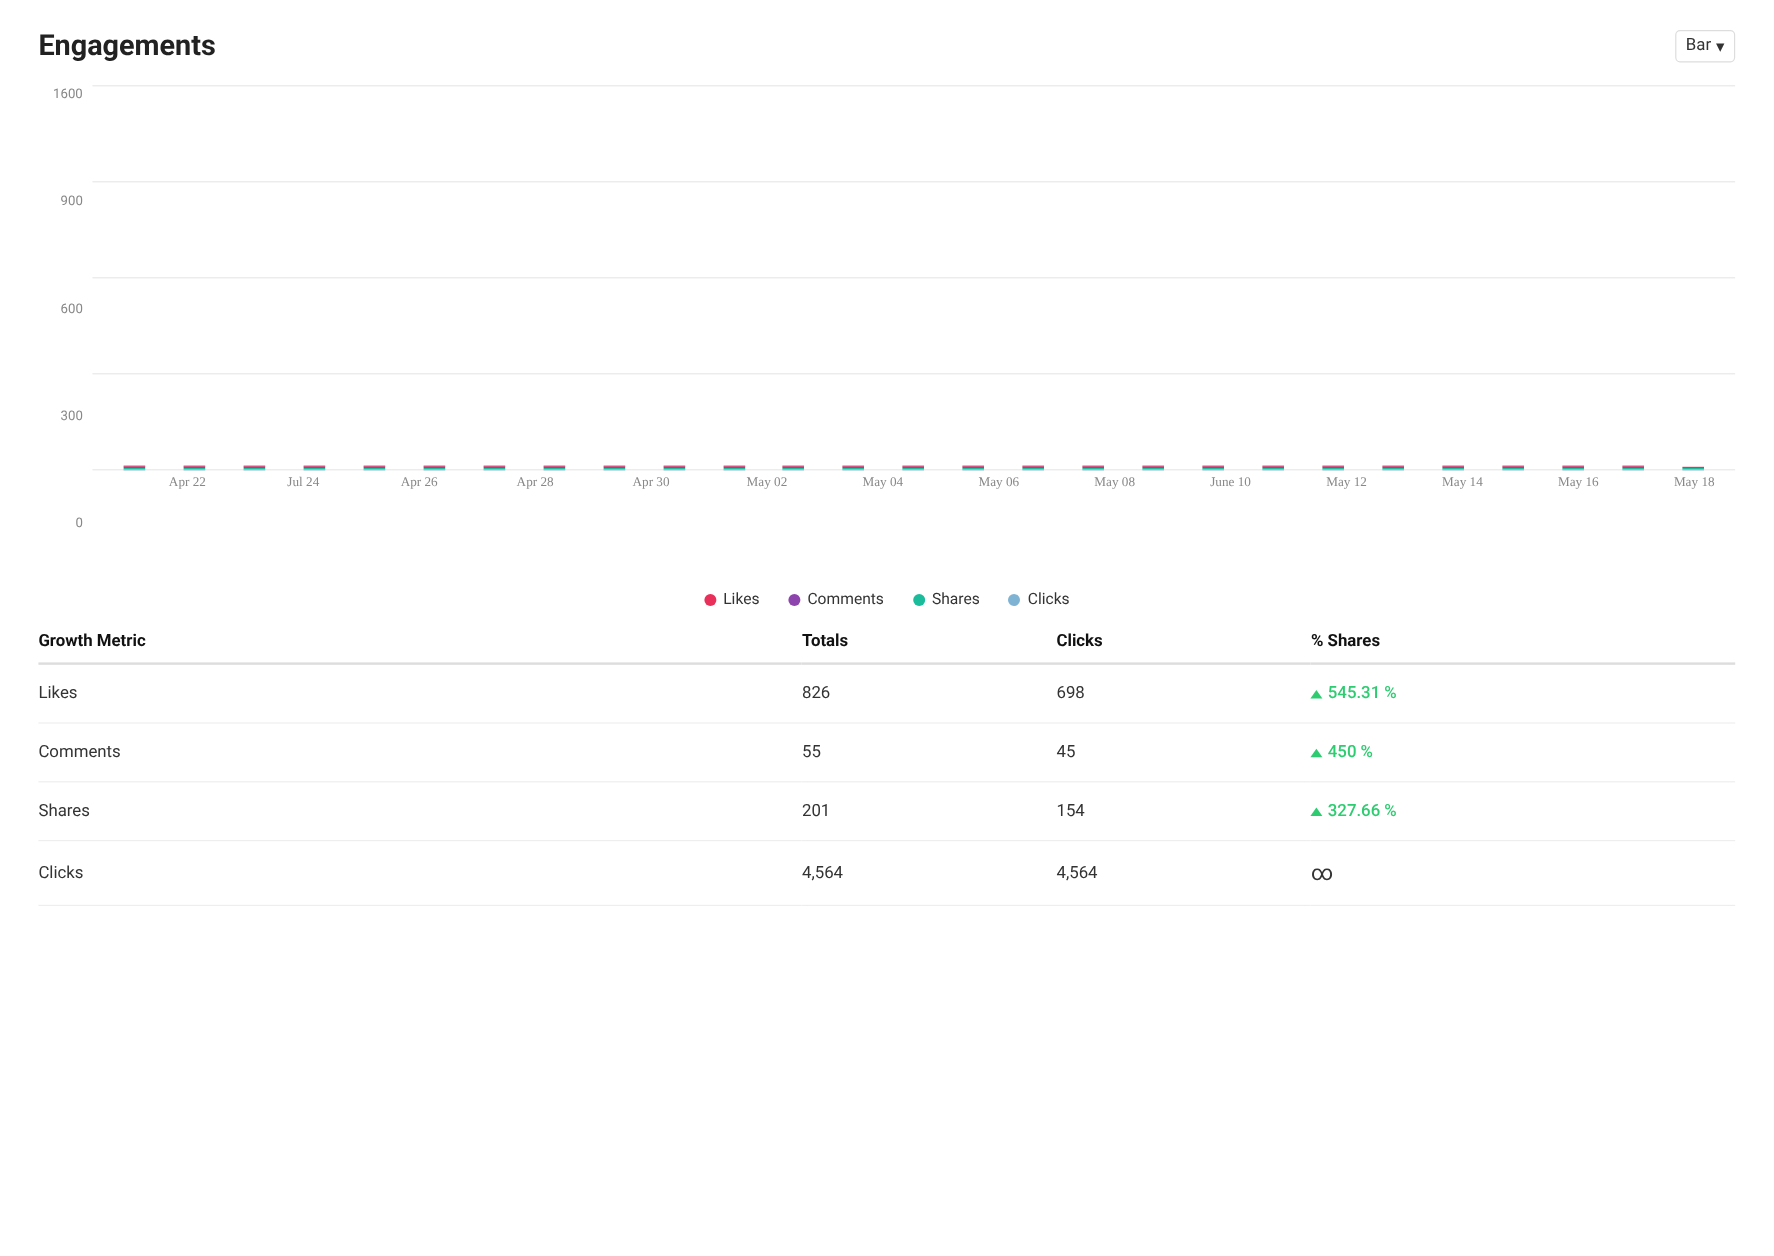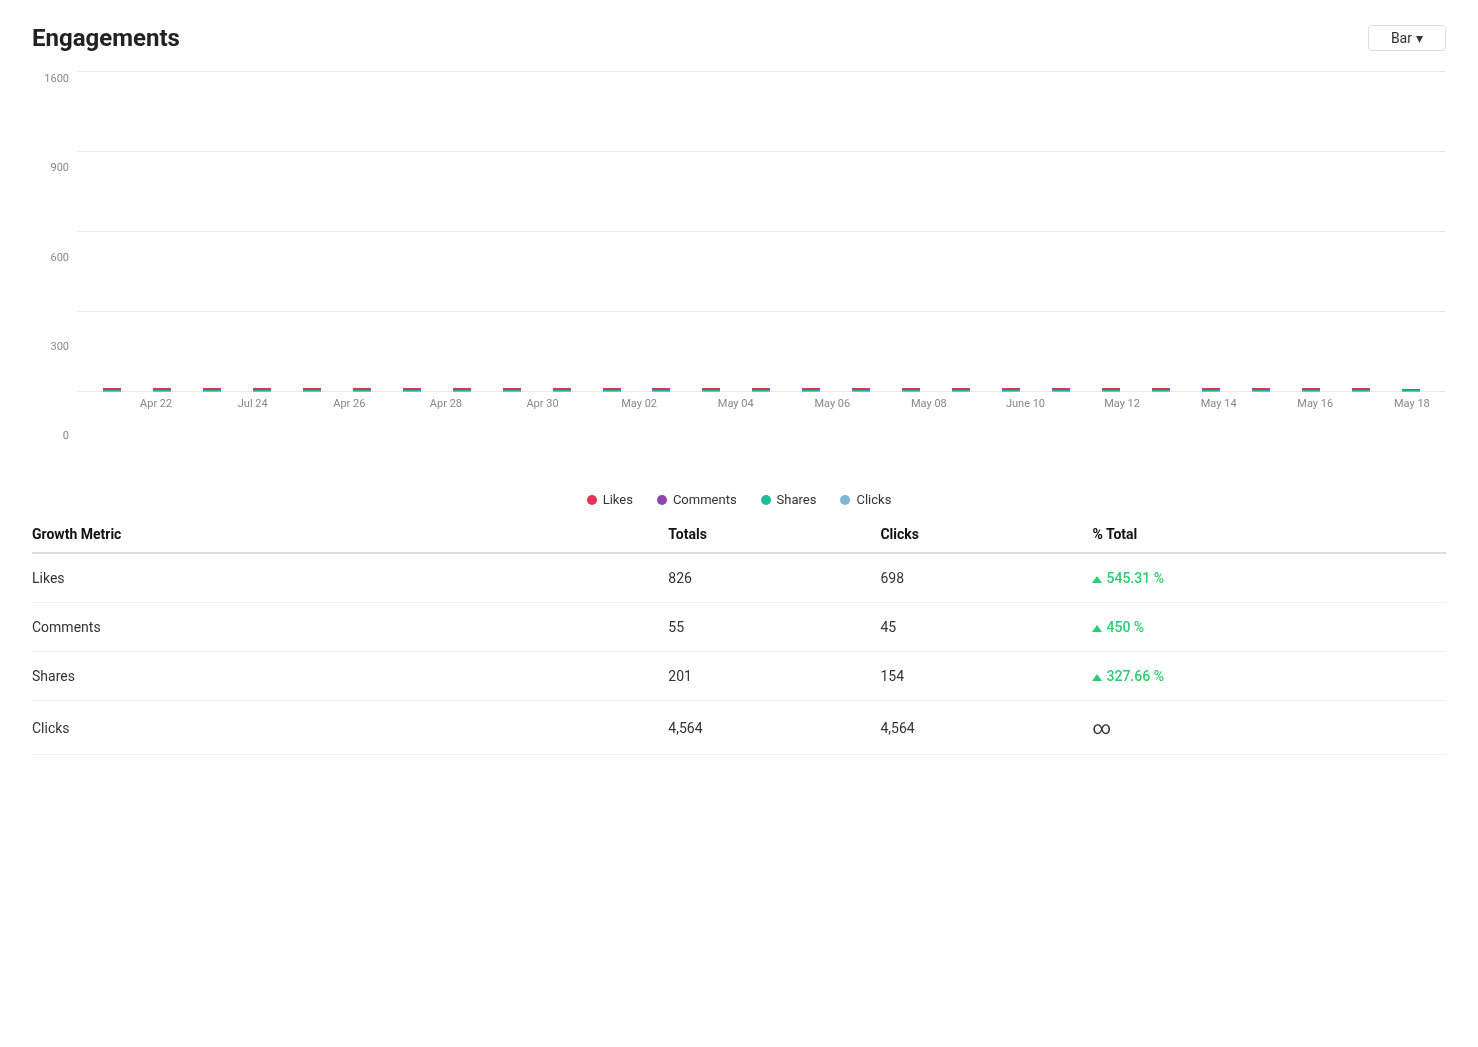--- a/index.html
+++ b/index.html
@@ -21,21 +21,21 @@
       font-size: 24px;
       font-weight: 700;
     }
     .chart-type-selector {
       display: flex;
       align-items: center;
       gap: 4px;
       font-size: 14px;
       color: #333;
       cursor: pointer;
-      padding: 4px 22px;
+      padding: 4px 8px;
       border: 1px solid #ddd;
       border-radius: 4px;
     }
     .chart-container {
       position: relative;
       width: 100%;
       height: 420px;
       margin-bottom: 24px;
     }
     .chart-area {
@@ -114,20 +114,21 @@
       right: 0;
       top: 320px;
       display: flex;
       justify-content: space-around;
       padding: 0 10px;
     }
     .x-label-group {
       flex: 1;
       max-width: 80px;
       text-align: center;
+      font-family: Liberation Serif, serif;
     }
     .x-label {
       font-size: 11px;
       color: #888;
       padding-top: 8px;
       white-space: nowrap;
     }
     .legend {
       display: flex;
       justify-content: center;
@@ -547,21 +548,21 @@
     </div>
   </div>
 </div>
 
 <table class="table-section">
   <thead>
     <tr>
       <th class="col-metric">Growth Metric</th>
       <th class="col-totals">Totals</th>
       <th class="col-change">Clicks</th>
-      <th class="col-pchange">% Total</th>
+      <th class="col-pchange">% Shares</th>
     </tr>
   </thead>
   <tbody id="table-body">
   <tr>
         <td class="col-metric">Likes</td>
         <td class="col-totals">826</td>
         <td class="col-change">698</td>
         <td class="col-pchange"><span class="positive"><span class="arrow-up"></span>545.31 %</span></td>
       </tr>
       <tr>

